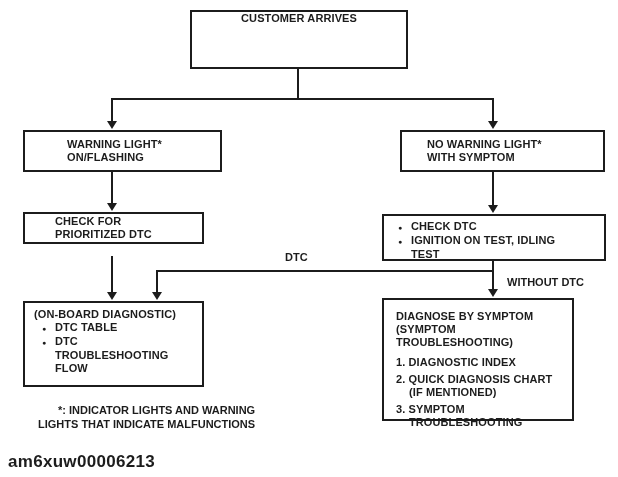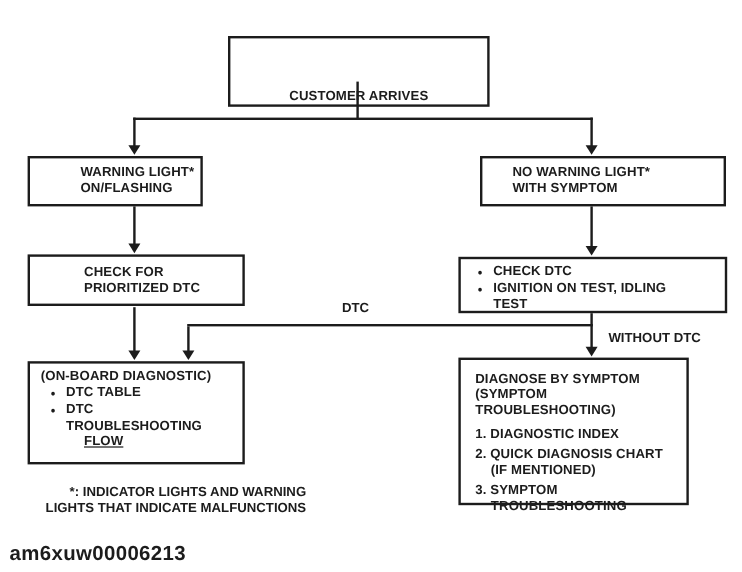--- a/index.html
+++ b/index.html
@@ -5,21 +5,21 @@
   html,body{margin:0;padding:0;background:#fff;}
   .stage{
     position:relative;width:618px;height:477px;background:#ffffff;
     font-family:"Liberation Sans",sans-serif;color:#1c1c1c;overflow:hidden;
   }
   .node{
     position:absolute;border:2px solid #1c1c1c;box-sizing:border-box;
     background:#ffffff;font-weight:bold;font-size:11px;line-height:13px;
     letter-spacing:.1px;
   }
-  .center{display:flex;align-items:flex-end;justify-content:center;margin-top:20px;}
+  .center{display:flex;align-items:flex-start;justify-content:center;}
   .vcenter{display:flex;flex-direction:column;justify-content:center;}
   .vline,.hline{position:absolute;background:#1c1c1c;}
   .arrowhead{
     position:absolute;width:0;height:0;
     border-left:5px solid transparent;border-right:5px solid transparent;
     border-top:8px solid #1c1c1c;
   }
   .edge-label{position:absolute;font-weight:bold;font-size:11px;line-height:12px;}
   .brow{display:flex;}
   .bullet{width:13px;flex:none;}
@@ -49,37 +49,37 @@
   <div class="vline" style="left:297px;top:68px;width:2px;height:31px;"></div>
 
   <div class="hline" style="left:111px;top:98px;width:383px;height:2px;"></div>
 
   <div class="vline" style="left:111px;top:98px;width:2px;height:25px;"></div>
   <div class="arrowhead" style="left:107px;top:121px;"></div>
 
   <div class="vline" style="left:492px;top:98px;width:2px;height:25px;"></div>
   <div class="arrowhead" style="left:488px;top:121px;"></div>
 
-  <div class="node vcenter" style="left:23px;top:130px;width:146px;height:42px;padding-left:42px;">
+  <div class="node vcenter" style="left:23px;top:130px;width:199px;height:42px;padding-left:42px;">
     <div>WARNING LIGHT*</div>
     <div>ON/FLASHING</div>
   </div>
 
   <div class="node vcenter" style="left:400px;top:130px;width:205px;height:42px;padding-left:25px;">
     <div>NO WARNING LIGHT*</div>
     <div>WITH SYMPTOM</div>
   </div>
 
   <div class="vline" style="left:111px;top:172px;width:2px;height:33px;"></div>
   <div class="arrowhead" style="left:107px;top:203px;"></div>
 
   <div class="vline" style="left:492px;top:172px;width:2px;height:35px;"></div>
   <div class="arrowhead" style="left:488px;top:205px;"></div>
 
-  <div class="node vcenter" style="left:23px;top:212px;width:181px;height:43px;padding-left:45px;">
+  <div class="node vcenter" style="left:23px;top:212px;width:181px;height:32px;padding-left:30px;">
     <div>CHECK FOR</div>
     <div>PRIORITIZED DTC</div>
   </div>
 
   <div class="node" style="left:382px;top:214px;width:224px;height:47px;padding:4px 0 0 14px;">
     <div class="brow">
       <span class="bullet"></span>
       <span>CHECK DTC</span>
     </div>
     <div class="brow">
@@ -105,21 +105,21 @@
     <div>(ON-BOARD DIAGNOSTIC)</div>
     <div class="brow" style="margin-left:8px;">
       <span class="bullet"></span>
       <span>DTC TABLE</span>
     </div>
     <div class="brow" style="margin-left:8px;">
       <span class="bullet"></span>
       <span>DTC</span>
     </div>
     <div style="margin-left:21px;">TROUBLESHOOTING</div>
-    <div style="margin-left:36px;text-decoration:underline;">FLOW</div>
+    <div style="margin-left:21px;">FLOW</div>
   </div>
 
   <div class="node" style="left:382px;top:298px;width:192px;height:123px;padding:10px 0 0 12px;">
     <div class="title-block">
       <div>DIAGNOSE BY SYMPTOM</div>
       <div>(SYMPTOM TROUBLESHOOTING)</div>
     </div>
     <div class="num-item">1. DIAGNOSTIC INDEX</div>
     <div class="num-item">
       <div>2. QUICK DIAGNOSIS CHART</div>

